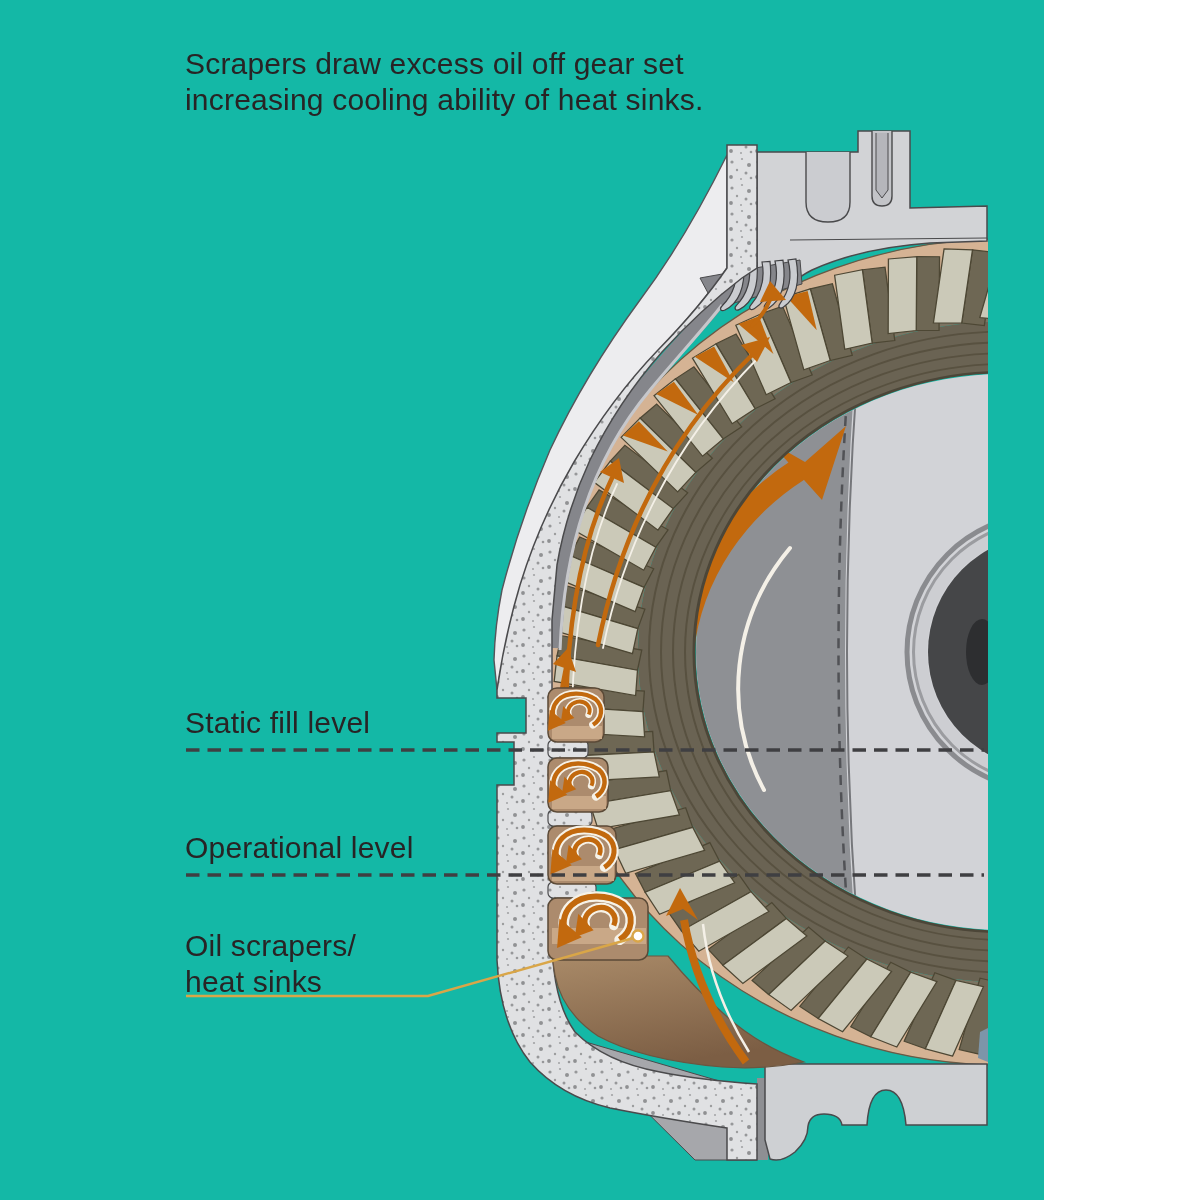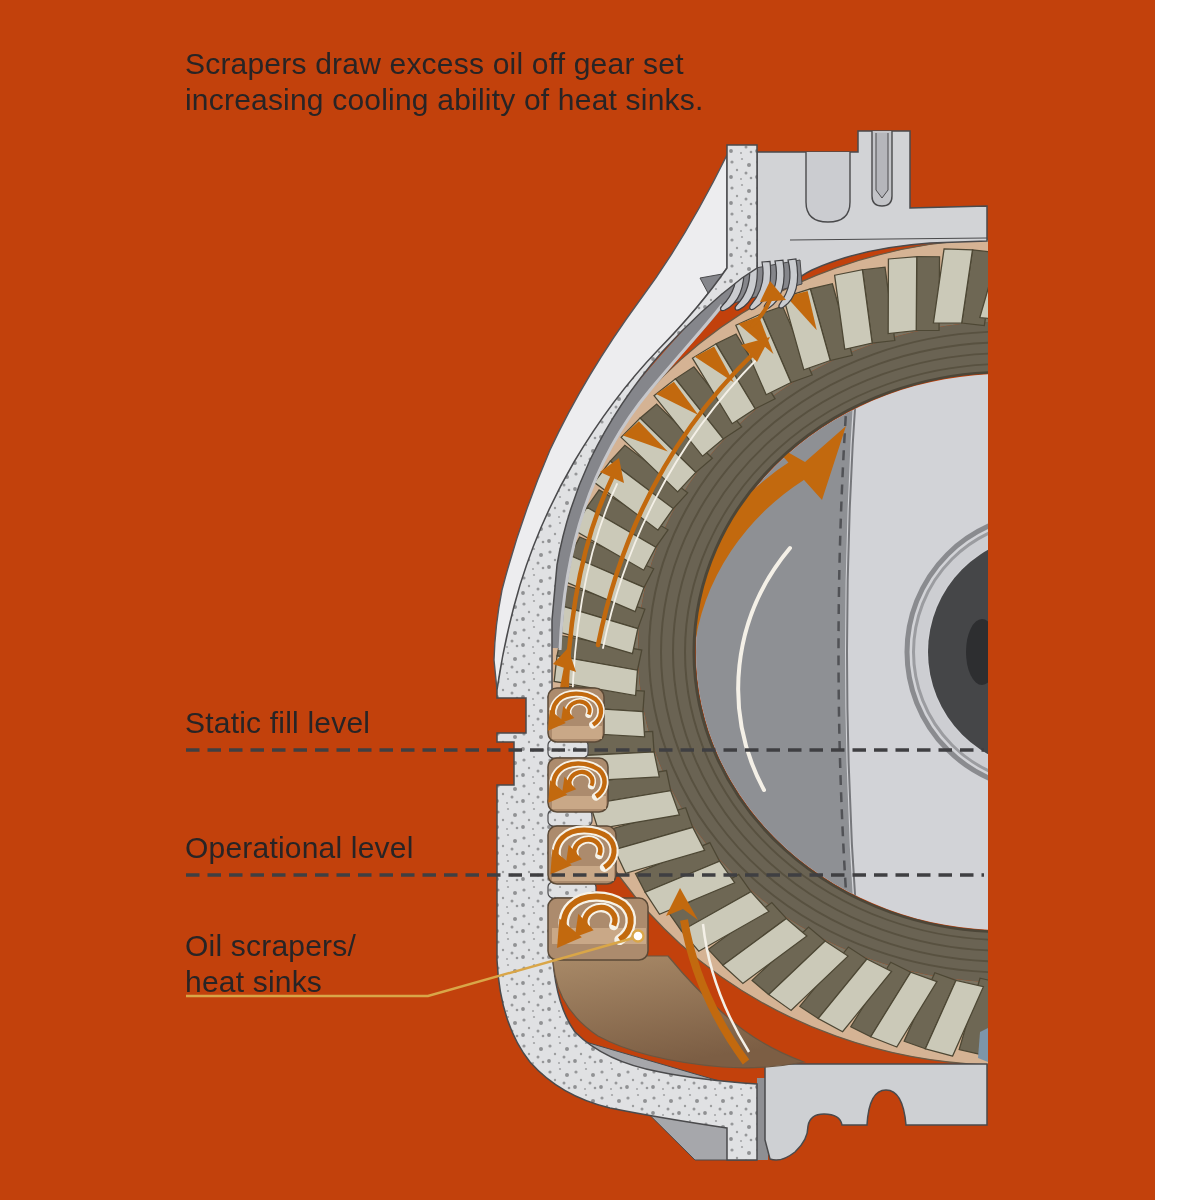--- a/index.html
+++ b/index.html
@@ -1,16 +1,16 @@
 <!DOCTYPE html>
 <html><head>
 <meta charset="utf-8">
 <style>
   html,body{margin:0;padding:0;background:#ffffff;}
-  .canvas{position:relative;width:1155px;height:1200px;background:#c2410c;overflow:hidden;}
+  .canvas{position:relative;width:1044px;height:1200px;background:#14b8a6;overflow:hidden;}
   svg{display:block;}
   text{font-family:"Liberation Sans","DejaVu Sans",sans-serif;}
   .caption{font-size:30px;fill:#282425;letter-spacing:.2px;}
 </style>
 </head>
 <body>
 
 <div class="canvas">
 <svg width="1200" height="1200" viewBox="0 0 1200 1200" xmlns="http://www.w3.org/2000/svg">
   <defs>

